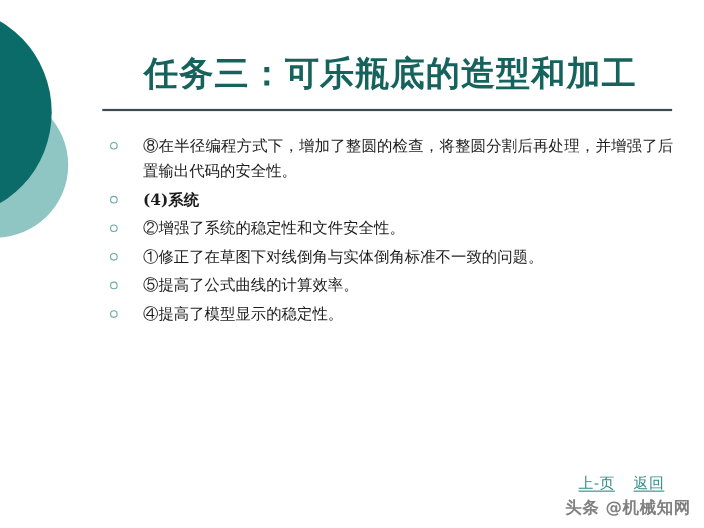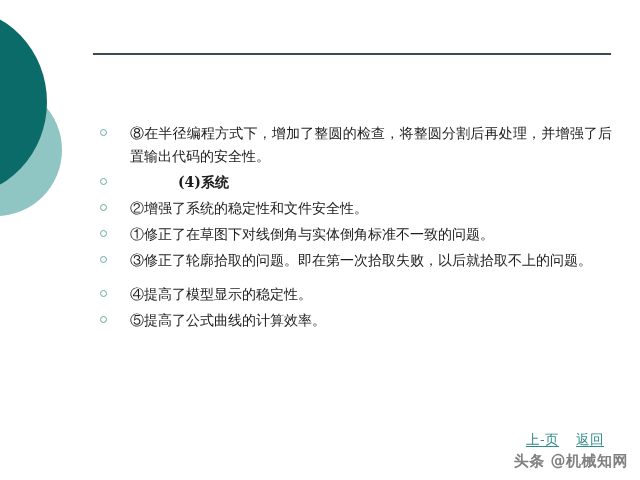--- a/index.html
+++ b/index.html
@@ -91,21 +91,20 @@
     left: 4px;
     top: 7px;
     width: 7px;
     height: 7px;
     border: 1.4px solid #6aa9a6;
     border-radius: 50%;
     box-sizing: border-box;
   }
   #content-list li.bold-item .item-text {
     font-weight: bold;
-    margin-left: 48px;
   }
   #content-list li.gap-after {
     margin-bottom: 11px;
   }
   .item-text {
     display: block;
   }
 
   
   #nav-links {
@@ -141,51 +140,48 @@
 </style>
 </head>
 <body>
 
 <div id="slide">
 
   <div class="deco-circle" id="circle-light"></div>
   <div class="deco-circle" id="circle-dark"></div>
 
   <div id="title-block">
+    <h1 id="page-title">任务三：可乐瓶底的造型和加工</h1>
     <div id="title-rule"></div>
   </div>
 
   <ul id="content-list">
     <li>
       <span class="bullet"></span>
       <span class="item-text">⑧在半径编程方式下，增加了整圆的检查，将整圆分割后再处理，并增强了后置输出代码的安全性。</span>
     </li>
     <li class="bold-item">
       <span class="bullet"></span>
       <span class="item-text">(4)系统</span>
     </li>
     <li>
       <span class="bullet"></span>
       <span class="item-text">②增强了系统的稳定性和文件安全性。</span>
     </li>
     <li>
       <span class="bullet"></span>
       <span class="item-text">①修正了在草图下对线倒角与实体倒角标准不一致的问题。</span>
     </li>
-    <li class="gap-after">
+    <li>
       <span class="bullet"></span>
-      <span class="item-text">③修正了轮廓拾取的问题。即在第一次拾取失败，以后就拾取不上的问题。</span>
+      <span class="item-text">⑤提高了公式曲线的计算效率。</span>
     </li>
     <li>
       <span class="bullet"></span>
       <span class="item-text">④提高了模型显示的稳定性。</span>
-    </li>
-    <li>
-      <span class="bullet"></span>
-      <span class="item-text">⑤提高了公式曲线的计算效率。</span>
     </li>
   </ul>
 
   <div id="watermark">头条 @机械知网</div>
 
   <div id="nav-links">
     <a href="#">上-页</a>
     <a href="#">返回</a>
   </div>
 

